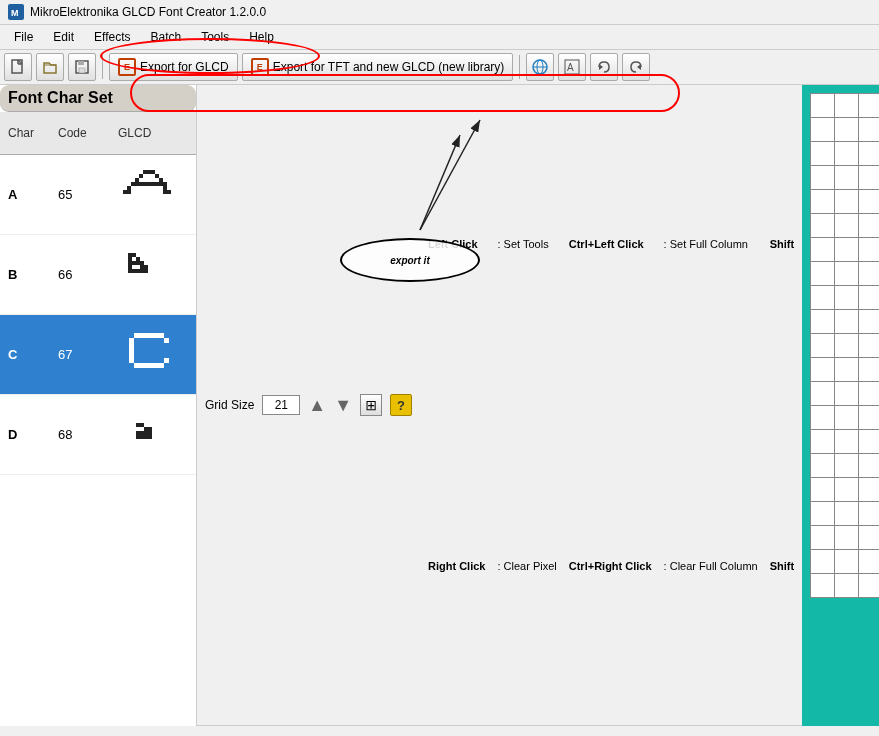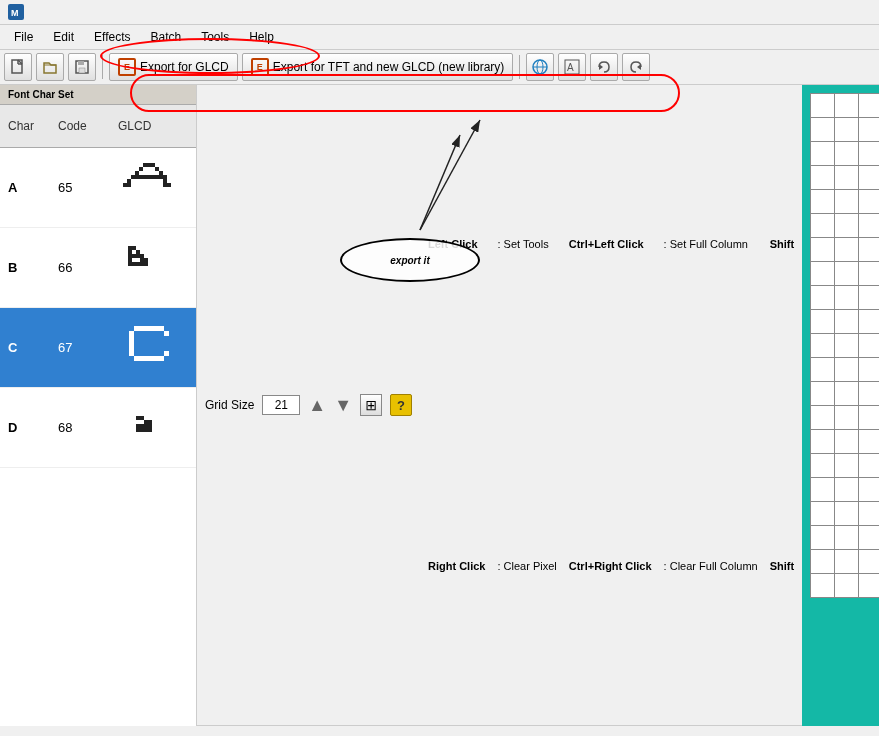--- a/index.html
+++ b/index.html
@@ -89,21 +89,22 @@
       border-right: 1px solid #ccc;
       background: #fff;
       display: flex;
       flex-direction: column;
     }
     #font-charset-header {
       background: #d4d0c8;
       border-bottom: 1px solid #aaa;
       padding: 4px 8px;
       font-weight: bold;
-      font-size: 10px;
+      font-size: 16px;
+      border-radius: 9px;
     }
     #char-table-header {
       display: flex;
       gap: 0;
       border-bottom: 1px solid #aaa;
       background: #e8e8e8;
       padding: 12px 0;
     }
     .char-col-header {
       padding: 2px 8px;
@@ -264,20 +265,21 @@
 </head>
 <body>
 
 <div id="title-bar">
   <span class="app-icon">
     <svg width="14" height="14" viewBox="0 0 14 14">
       <rect width="14" height="14" fill="#2060a0"></rect>
       <text x="2" y="11" fill="white" font-size="9" font-weight="bold">M</text>
     </svg>
   </span>
+  <span>MikroElektronika GLCD Font Creator 1.2.0.0</span>
 </div>
 
 <div id="menu-bar">
   <span class="menu-item">File</span>
   <span class="menu-item">Edit</span>
   <span class="menu-item">Effects</span>
   <span class="menu-item">Batch</span>
   <span class="menu-item">Tools</span>
   <span class="menu-item">Help</span>
 </div>

